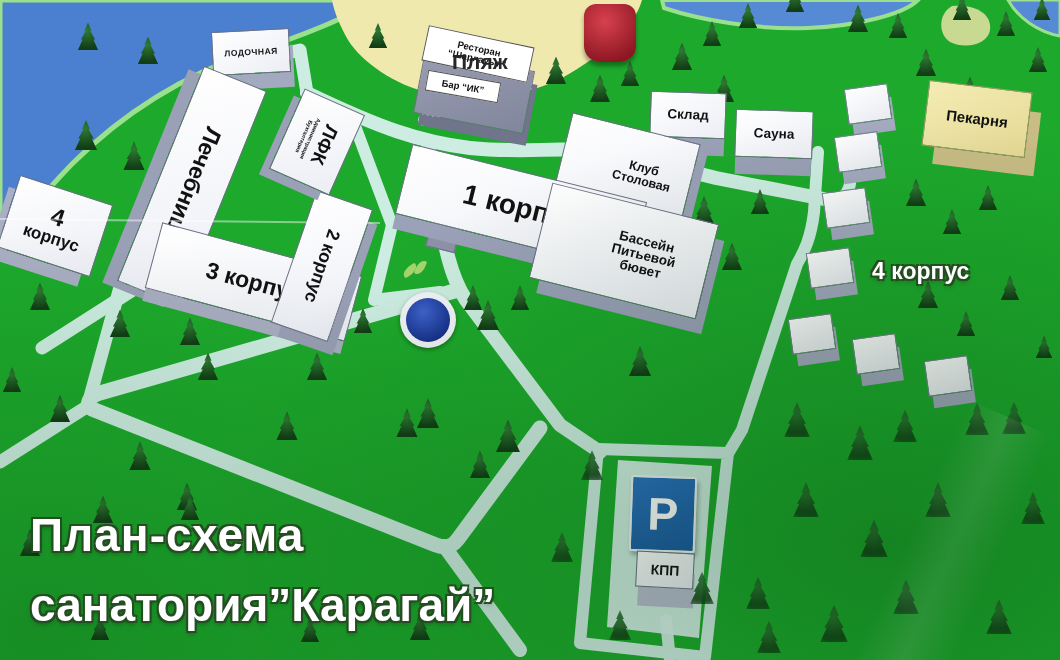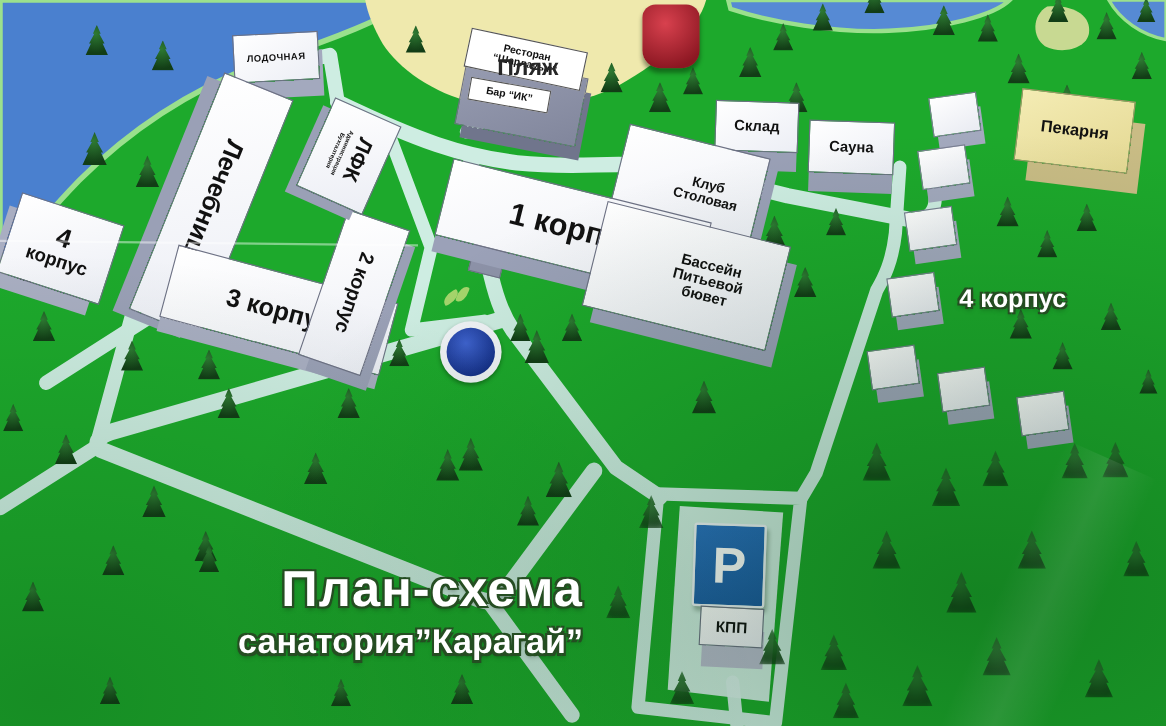--- a/index.html
+++ b/index.html
@@ -30,23 +30,23 @@
   .cottage{position:absolute;width:42px;height:34px;
     background:linear-gradient(160deg,#ffffff,#e9ebf2);
     border:1px solid #7a7f92;box-shadow:3px 13px 0 -1px #a3a9be;transform:rotate(-8deg);}
   .vlabel{writing-mode:vertical-rl;text-orientation:mixed;}
   .outlined{
     color:#fff;font-weight:700;
     text-shadow:-2px -2px 0 #254d22, 2px -2px 0 #254d22, -2px 2px 0 #254d22, 2px 2px 0 #254d22, 0 3px 5px rgba(0,0,0,.35);
   }
   .plate{position:absolute;background:#fff;border:1px solid #555;display:flex;align-items:center;justify-content:center;text-align:center;line-height:1.05;color:#111;}
 
-  #title{position:absolute;left:30px;top:508px;width:500px;text-align:right;z-index:8;}
+  #title{position:absolute;left:30px;top:508px;width:500px;text-align:left;z-index:8;}
   #title .t1{font-size:46px;letter-spacing:1px;}
-  #title .t2{font-size:31px;margin-top:4px;white-space:nowrap;}
+  #title .t2{font-size:46px;margin-top:16px;white-space:nowrap;}
 
   .fountain-ring{position:absolute;left:400px;top:292px;width:56px;height:56px;border-radius:50%;
     background:#f2f4f8;box-shadow:0 2px 4px rgba(0,30,0,.4);display:flex;align-items:center;justify-content:center;}
   .fountain-water{width:44px;height:44px;border-radius:50%;
     background:radial-gradient(circle at 40% 32%,#3f63d0,#16308b 75%);}
   .leaf{position:absolute;background:#a6d66c;border-radius:80% 10% 80% 10%;}
 
   .scratch{position:absolute;left:0;top:220px;width:380px;height:2px;background:rgba(255,255,255,.45);transform:rotate(.6deg);z-index:5;}
   .glare{position:absolute;left:880px;top:400px;width:90px;height:420px;background:linear-gradient(90deg,transparent,rgba(255,255,255,.12),transparent);transform:rotate(24deg);}
   .vignette{position:absolute;left:0;top:0;width:100%;height:100%;

